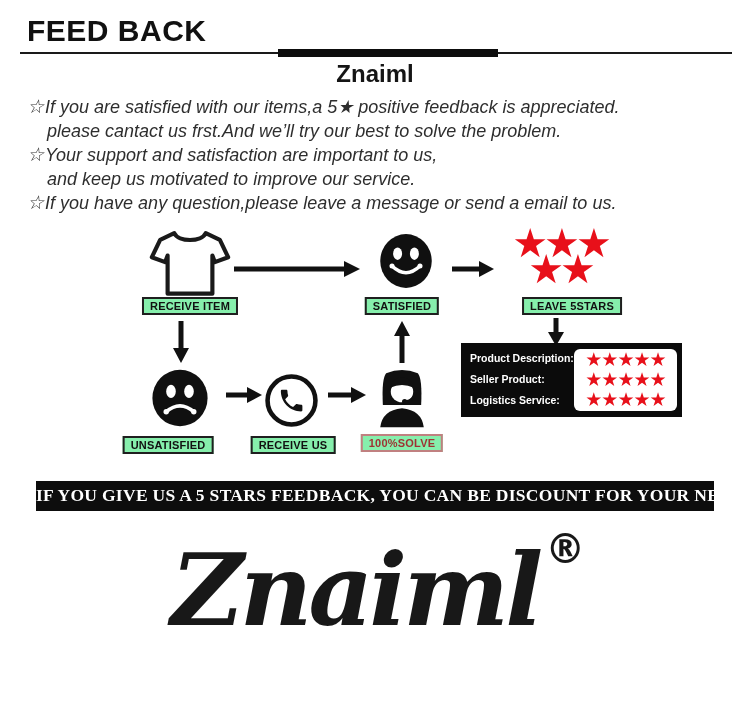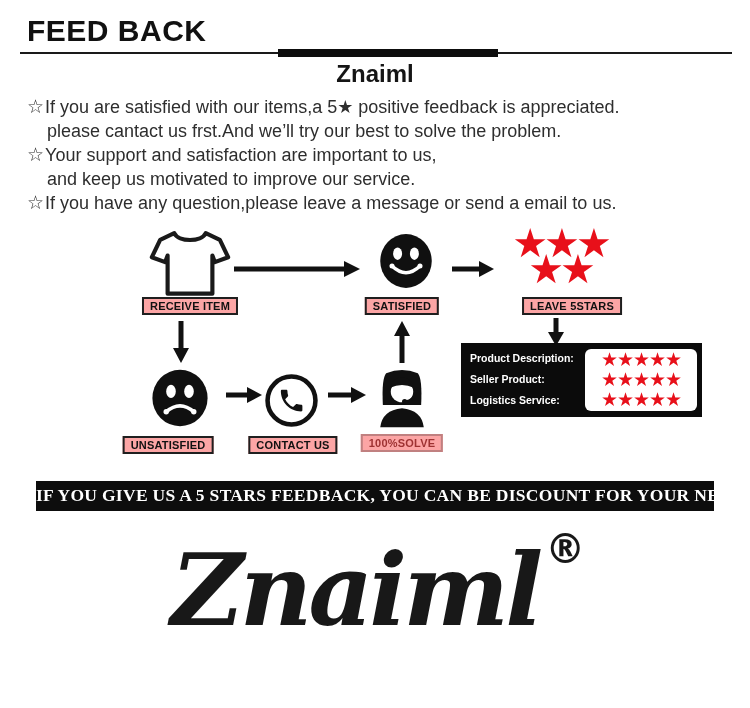--- a/index.html
+++ b/index.html
@@ -6,35 +6,35 @@
   body{width:750px;height:708px;overflow:hidden;font-family:"Liberation Sans",sans-serif;color:#2b2b2b;position:relative;}
 
   
   .hdr-title{margin-top:14px;text-align:left;font-size:30px;font-weight:bold;color:#111;letter-spacing:.5px;margin-left:27px;}
   .divider{position:relative;height:8px;margin-top:1px;}
   .divider .thin{position:absolute;left:20px;right:18px;top:3px;height:2px;background:#1a1a1a;}
   .divider .thick{position:absolute;left:278px;width:220px;top:0;height:8px;background:#0d0d0d;}
   .brand{margin-top:3px;text-align:center;font-size:24px;font-weight:bold;color:#151515;}
 
   
-  .notes{margin:7px 0 0 27px;font-size:18px;line-height:23.5px;color:#2e2e2e;}
+  .notes{margin:7px 0 0 27px;font-size:18px;line-height:23.5px;color:#2e2e2e;font-style:italic;}
   .notes .line{white-space:nowrap;}
   .notes .line .bullet{font-size:19px;margin-right:1px;}
   .notes .line.cont{padding-left:20px;}
 
   
   .flow{position:relative;height:240px;margin-top:5px;}
   .node{position:absolute;}
-  .lbl{position:absolute;transform:translateX(-50%);background:#fca5a5;border:2px solid #1f1f1f;
+  .lbl{position:absolute;transform:translateX(-50%);background:#86efac;border:2px solid #1f1f1f;
        font-size:11px;font-weight:bold;padding:1px 6px;white-space:nowrap;color:#111;letter-spacing:.2px;}
   .lbl.red{color:#9e3333;border-color:#c08080;}
   .stars5{position:absolute;left:504px;top:2px;width:112px;text-align:center;color:#e8101a;line-height:1;}
   .stars5 .r1{font-size:40px;letter-spacing:-4px;}
   .stars5 .r2{font-size:40px;letter-spacing:-4px;margin-top:-14px;}
-  .ratings{position:absolute;left:461px;top:122px;width:241px;height:74px;background:#0b0b0b;
+  .ratings{position:absolute;left:461px;top:122px;width:221px;height:74px;background:#0b0b0b;
            display:flex;align-items:center;box-sizing:border-box;padding:0 5px 0 9px;}
   .ratings .labels{flex:1;color:#fff;font-size:10.5px;font-weight:bold;line-height:21px;white-space:nowrap;}
   .ratings .panel{width:112px;height:62px;background:#fff;border-radius:6px;display:flex;flex-direction:column;
                   justify-content:center;align-items:center;}
   .ratings .panel .row{color:#e8101a;font-size:19px;line-height:20px;letter-spacing:-1px;}
 
   
   .banner{margin:20px auto 0 auto;width:678px;background:#0d0d0d;color:#fff;text-align:center;
           font-family:"Liberation Serif",serif;font-weight:bold;font-size:17.5px;padding:4px 0 5px 0;
           letter-spacing:.3px;white-space:nowrap;}
@@ -150,21 +150,21 @@
   <svg class="node" style="left:369px;top:143px" width="66" height="66" viewBox="0 0 100 100">
     <path d="M26,14 Q50,4 74,14 Q81,22 79,62 L21,62 Q19,22 26,14 Z" fill="#101010"></path>
     <ellipse cx="50" cy="42" rx="17" ry="16" fill="#fff"></ellipse>
     <path d="M32,36 Q36,20 50,20 Q64,20 68,36 Q50,28 32,36 Z" fill="#101010"></path>
     <path d="M70,44 Q68,55 55,57" stroke="#101010" stroke-width="3.5" fill="none" stroke-linecap="round"></path>
     <circle cx="54" cy="57" r="4" fill="#101010"></circle>
     <path d="M17,96 Q20,70 50,67 Q80,70 83,96 Z" fill="#101010"></path>
   </svg>
 
   <span class="lbl" style="left:168px;top:215px">UNSATISFIED</span>
-  <span class="lbl" style="left:293px;top:215px">CONTACT US</span>
+  <span class="lbl" style="left:293px;top:215px">RECEIVE US</span>
   <span class="lbl red" style="left:402px;top:213px">100%SOLVE</span>
 
   <div class="ratings">
     <div class="labels">
       <div>Product Description:</div>
       <div>Seller Product:</div>
       <div>Logistics Service:</div>
     </div>
     <div class="panel">
       <div class="row">★★★★★</div>

